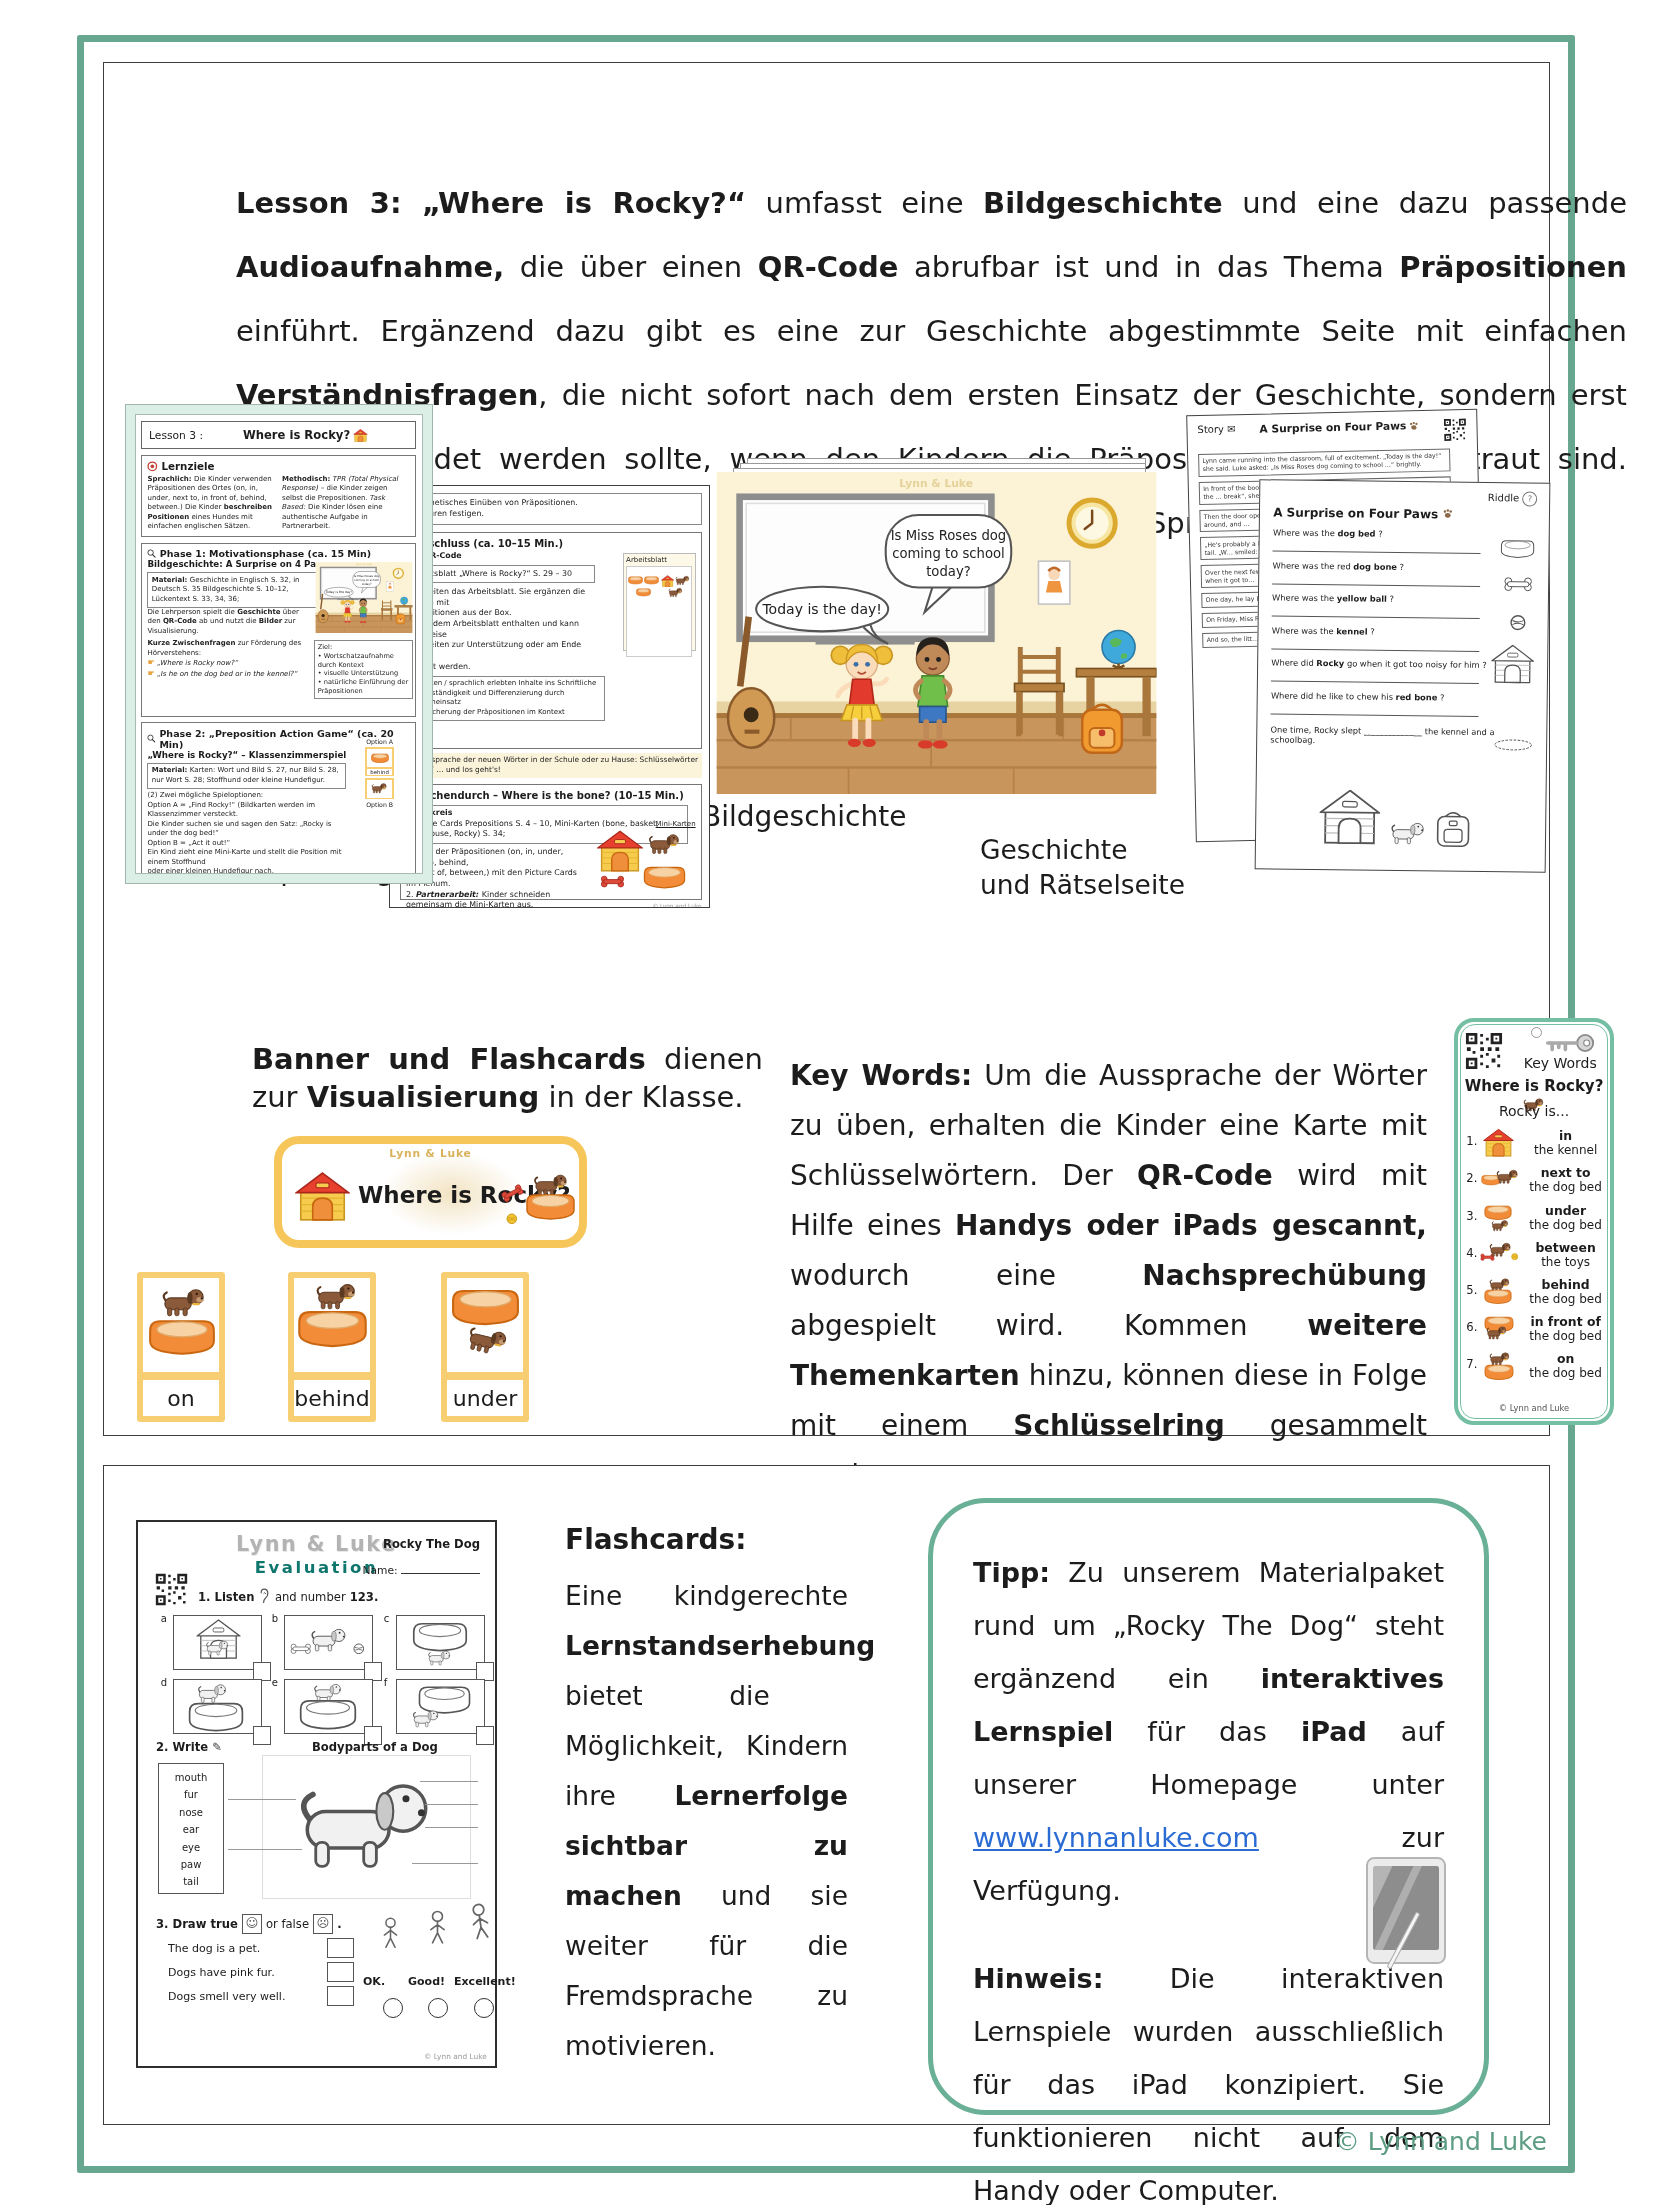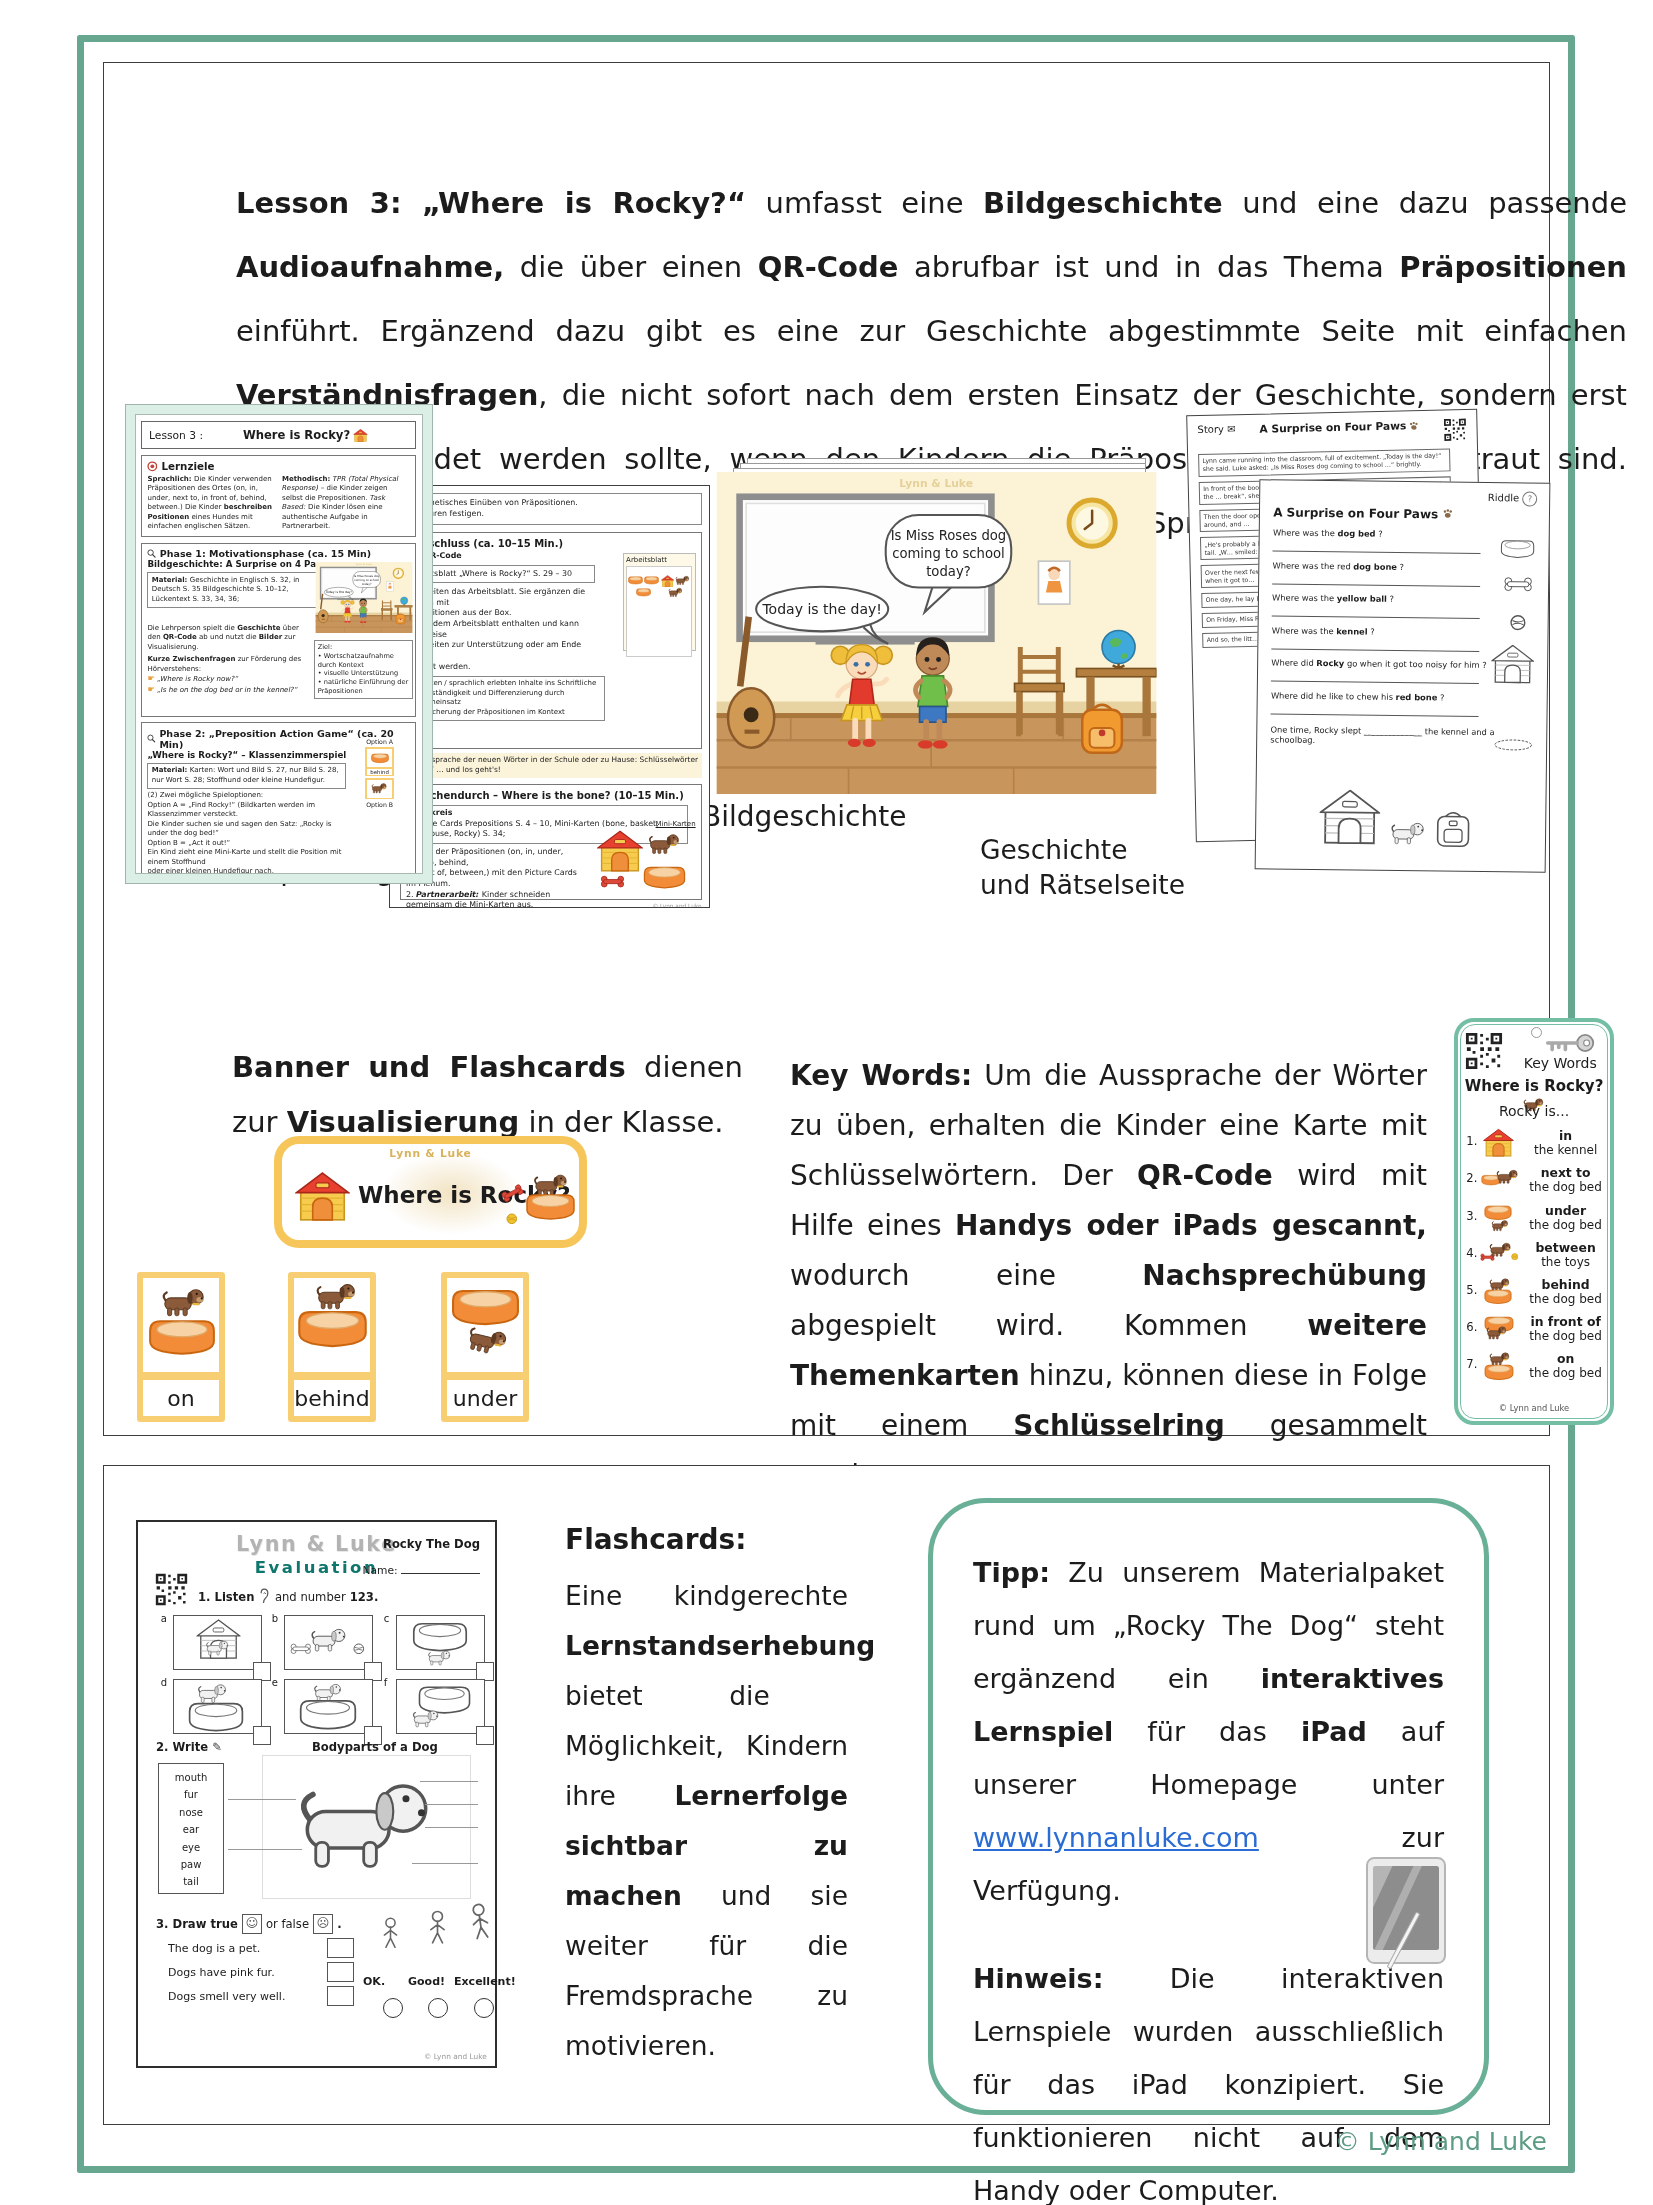--- a/index.html
+++ b/index.html
@@ -63,21 +63,21 @@
               transform:rotate(-1.3deg);z-index:1;box-sizing:border-box;padding:8.3px 10px;overflow:hidden;}
   .story-par{border:0.8px solid #666;padding:2.5px 3.3px;margin-bottom:5px;font-size:6.2px;
              line-height:7.9px;color:#333;width:252px;box-sizing:border-box;}
   .riddle-page{left:1257px;top:480px;width:291px;height:390px;background:#fff;border:1.7px solid #444;
                transform:rotate(0.7deg);z-index:3;box-sizing:border-box;padding:11.6px 13.2px;overflow:hidden;}
   .rq{font-size:8.3px;margin-top:0;}
   .rline{border-bottom:0.8px solid #555;width:208px;height:13.2px;}
   .ric{position:absolute;}
 
   
-  .banner-text{left:128px;top:948px;width:511px;font-size:29px;line-height:55px;text-align:justify;}
+  .banner-text{left:148px;top:948px;width:511px;font-size:29px;line-height:38px;text-align:justify;}
   .banner{left:170px;top:1073px;width:313px;height:112px;border:8.3px solid #F6C65B;border-radius:25px;
           background:#fff;box-sizing:border-box;z-index:2;}
   .banner .blob{position:absolute;left:99px;top:8.3px;width:141px;height:83px;border-radius:50%;
                 background:radial-gradient(ellipse at center,#F2E3C2 0%,rgba(242,227,194,0) 70%);}
   .banner .logo{position:absolute;left:0;right:0;top:3.3px;text-align:center;font-size:10.7px;
                 font-weight:bold;color:#D9B25C;letter-spacing:0.8px;}
   .banner .ttl{position:absolute;left:76px;top:38px;font-size:23px;font-weight:bold;}
   .flashcard{top:1209px;width:88px;height:150px;background:#F7CF72;border-radius:3.3px;box-sizing:border-box;}
   .fc-img{position:absolute;left:5.8px;top:5.8px;right:5.8px;height:94px;background:#fff;}
   .fc-lbl{position:absolute;left:5.8px;right:5.8px;bottom:5.8px;height:36px;background:#fff;
@@ -443,21 +443,21 @@
         </div>
         <div class="minibox" style="height:174px;">
           <div class="tinyhead">
             <svg width="9" height="9" viewBox="0 0 11 11">
                 <use href="#mag"></use>
               </svg>
             <span>Phase 1: Motivationsphase (ca. 15 Min)</span>
           </div>
           <div class="tinyb">Bildgeschichte: A Surprise on 4 Paws</div>
           <div class="mat tinytxt" style="width:162px;"><span class="b">Material: </span><span>Geschichte in Englisch S. 32, in Deutsch S. 35 Bildgeschichte S. 10–12, Lückentext S. 33, 34, 36;</span></div>
-          <div class="tinytxt" style="width:162px;margin-top:16px;"><span>Die Lehrperson spielt die </span><span class="b">Geschichte</span><span> über den </span><span class="b">QR-Code</span><span> ab und nutzt die </span><span class="b">Bilder</span><span> zur Visualisierung.</span></div>
+          <div class="tinytxt" style="width:162px;margin-top:0;"><span>Die Lehrperson spielt die </span><span class="b">Geschichte</span><span> über den </span><span class="b">QR-Code</span><span> ab und nutzt die </span><span class="b">Bilder</span><span> zur Visualisierung.</span></div>
           <div class="tinytxt" style="width:162px;margin-top:3.3px;"><span class="b">Kurze Zwischenfragen</span><span> zur Förderung des Hörverstehens:</span></div>
           <div class="tinytxt i"><span class="hand">☛</span> <span>„Where is Rocky now?“</span></div>
           <div class="tinytxt i"><span class="hand">☛</span> <span>„Is he on the dog bed or in the kennel?“</span></div>
           <svg class="abs" style="right:1.7px;top:18px;" width="98" height="71" viewBox="0 0 118 86">
               <use href="#classroom"></use>
             </svg>
           <div class="abs" style="right:1.7px;top:96px;width:99px;border:0.8px solid #888;padding:2.5px;font-size:6.6px;line-height:8.7px;box-sizing:border-box;">
             <div>Ziel:</div>
             <div>• <span>Wortschatzaufnahme durch Kontext</span></div>
             <div>• <span>visuelle Unterstützung</span></div>

